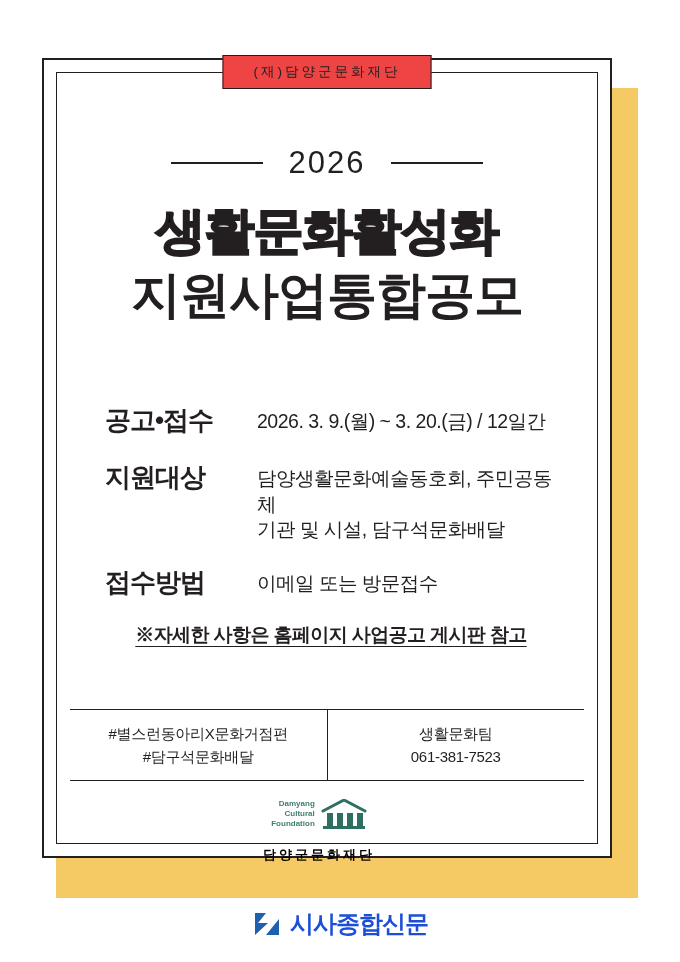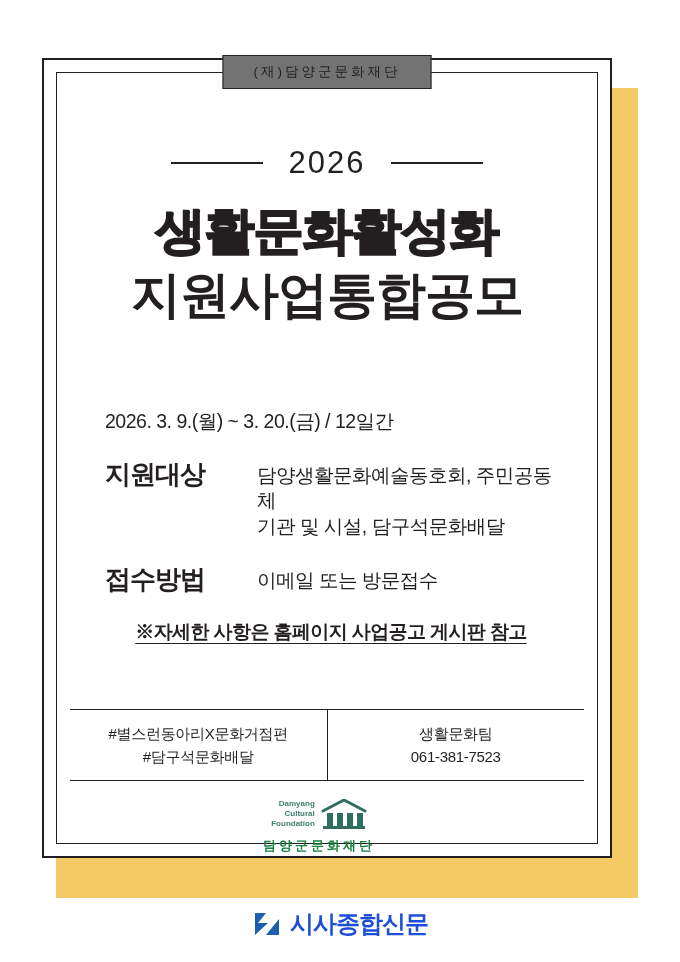--- a/index.html
+++ b/index.html
@@ -52,21 +52,21 @@
     border: 1px solid #231f20;
     box-sizing: border-box;
   }
 
   
   .found-tag {
     position: absolute;
     left: 50%;
     transform: translateX(-50%);
     top: -18px;
-    background: #737373;
+    background: #ef4444;
     border: 1px solid #231f20;
     padding: 7px 30px;
     font-size: 13.5px;
     letter-spacing: 3px;
     color: #231f20;
     white-space: nowrap;
   }
 
   
   .year-row {
@@ -196,25 +196,25 @@
   }
   .logo-eng {
     font-size: 8px;
     line-height: 1.25;
     color: #3f7f6f;
     font-weight: bold;
     text-align: right;
   }
   .logo-house { display: block; }
   .logo-kr {
-    margin-top: 8px;
+    margin-top: 17px;
     font-size: 13px;
     font-weight: bold;
     letter-spacing: 3px;
-    color: #15803d;
+    color: #000000;
   }
 
   
   .press-footer {
     position: absolute;
     left: 0;
     right: 0;
     bottom: 22px;
     display: flex;
     align-items: center;
@@ -247,20 +247,21 @@
       </div>
 
       <div class="headline">
         <div class="headline-1">생활문화활성화</div>
         <div class="headline-2">지원사업통합공모</div>
       </div>
 
       <div class="info-block">
 
         <div class="info-row">
+          <div class="info-label">공고•접수</div>
           <div class="info-value">
             <span>2026. 3. 9.(월) ~ 3. 20.(금) / 12일간</span>
           </div>
         </div>
 
         <div class="info-row">
           <div class="info-label">지원대상</div>
           <div class="info-value">
             <span>담양생활문화예술동호회, 주민공동체</span>
             <span class="line2">기관 및 시설, 담구석문화배달</span>

